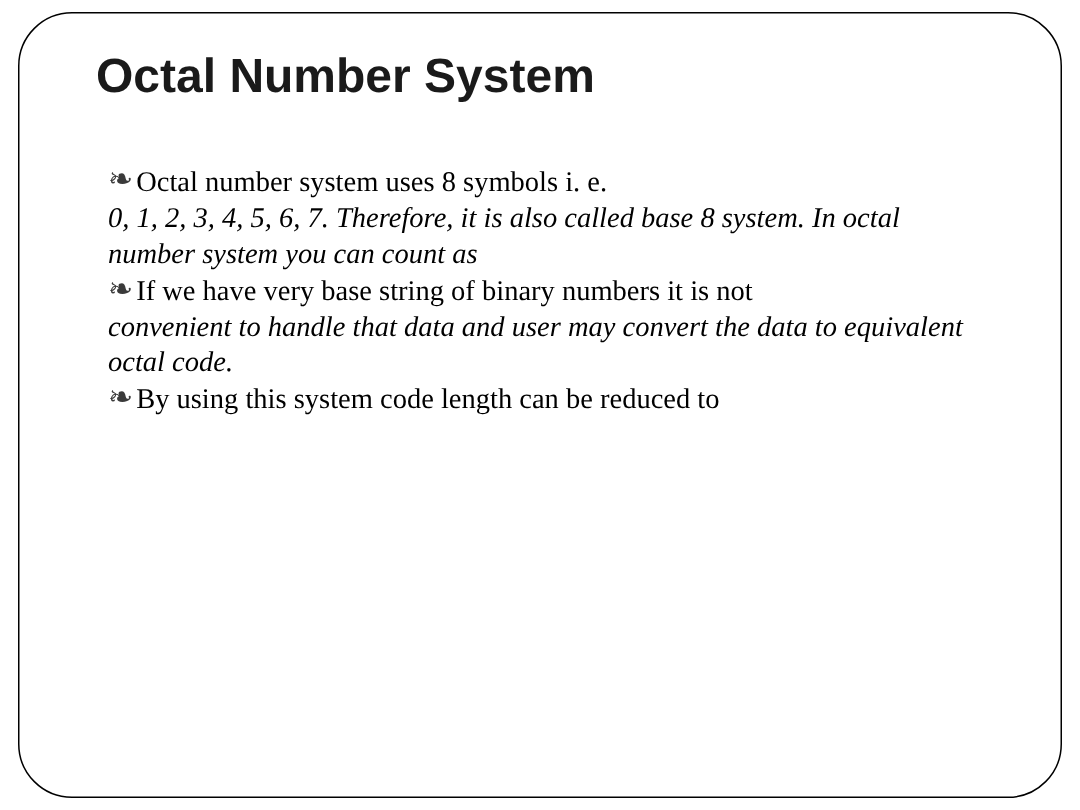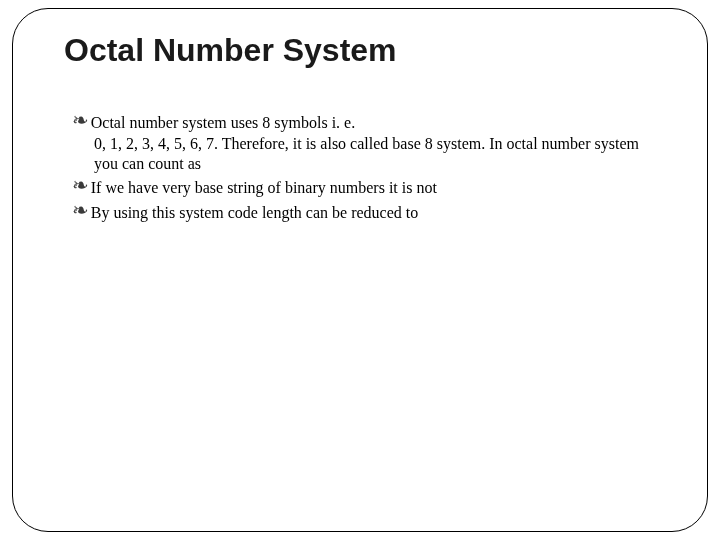--- a/index.html
+++ b/index.html
@@ -30,39 +30,39 @@
   }
   .title {
     font-family: Arial, Helvetica, sans-serif;
     font-weight: bold;
     font-size: 32px;
     margin: 12px 10px 40px 36px;
     color: #1a1a1a;
   }
   .body {
     margin: 0 30px 0 44px;
-    font-size: 16px;
+    font-size: 19px;
     line-height: 1.25;
   }
   .bullet {
     -webkit-mask: none;
     display: block;
     margin-bottom: 0px;
   }
   .bullet .lead::before {
     content: "\2767"; 
     font-size: 20px;
     color: #3a3a3a;
     margin-right: 2px;
     display: inline-block;
     transform: translateY(-1px);
   }
   .bullet .cont {
     display: block;
-    margin-left: 22px;
+    font-style: italic;
   }
   .indent-seq {
     display: block;
     margin-left: 22px;
     margin-top: 24px;
   }
 </style>
 </head>
 <body>
 
@@ -73,20 +73,21 @@
 
   <div class="body">
 
     <div class="bullet">
       <span class="lead">Octal number system uses 8 symbols i. e.</span>
       <span class="cont">0, 1, 2, 3, 4, 5, 6, 7. Therefore, it is also called base 8 system. In octal number system you can count as</span>
     </div>
 
     <div class="bullet">
       <span class="lead">If we have very base string of binary numbers it is not</span>
+      <span class="cont">convenient to handle that data and user may convert the data to equivalent octal code.</span>
     </div>
 
     <div class="bullet">
       <span class="lead">By using this system code length can be reduced to</span>
     </div>
 
   </div>
 </div>
 
 </body></html>

